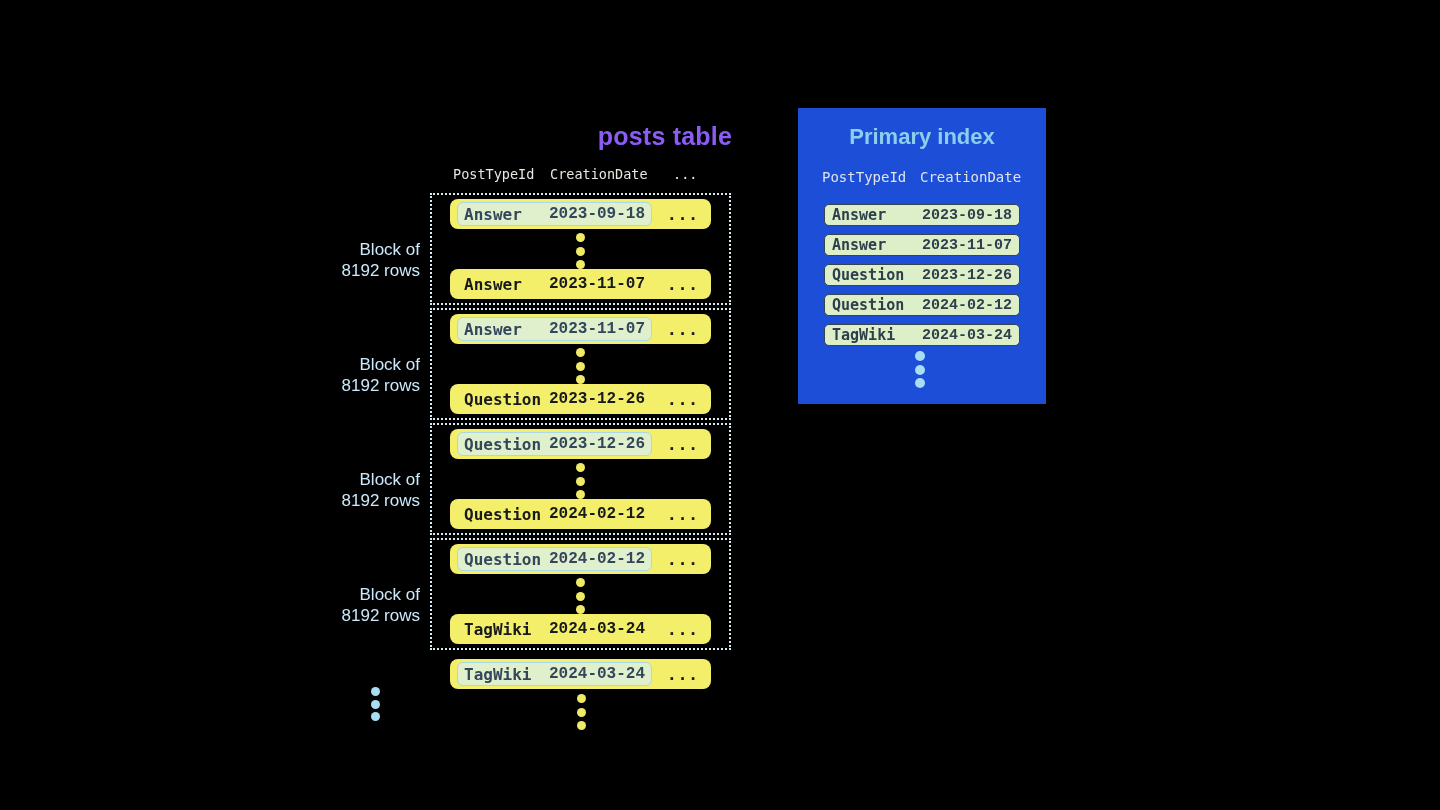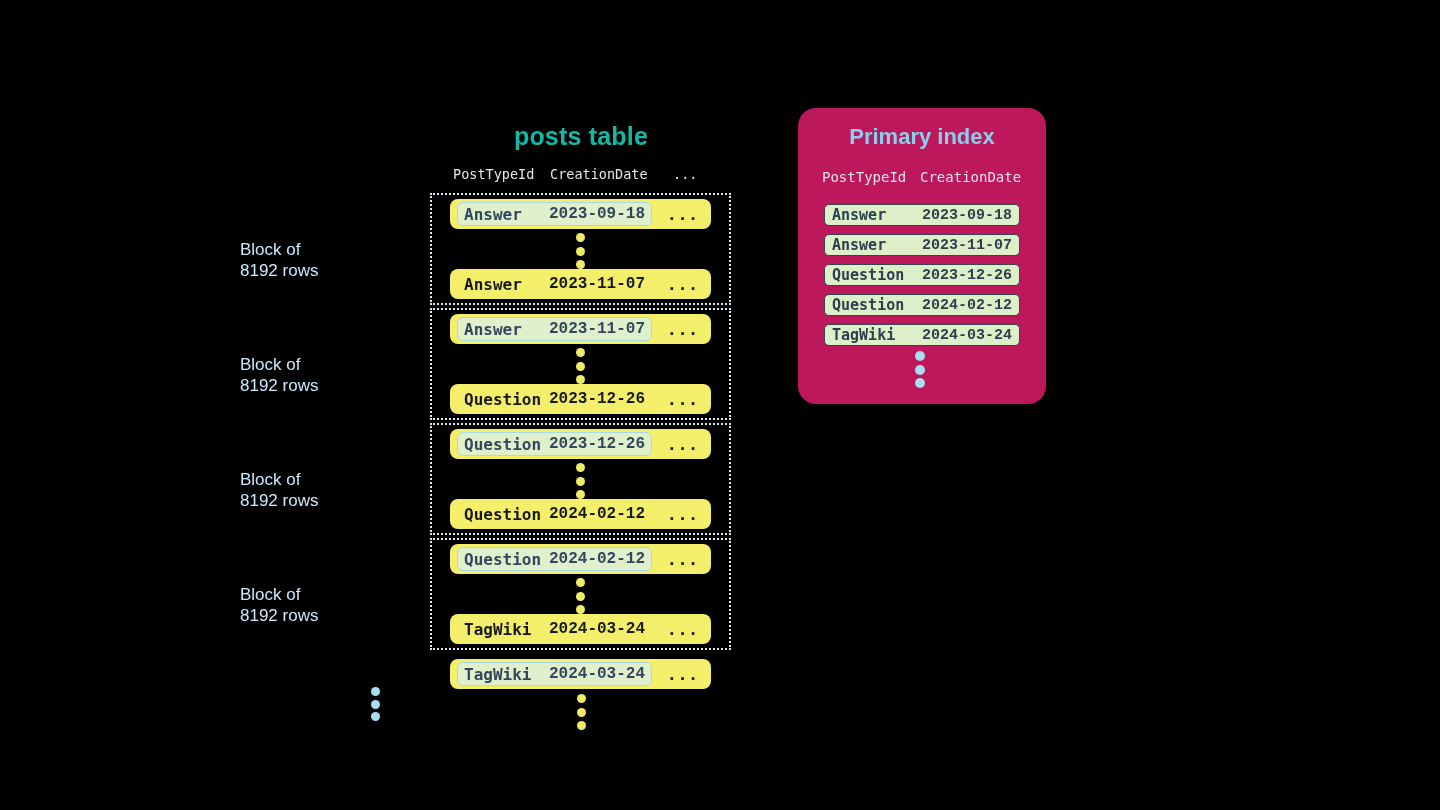--- a/index.html
+++ b/index.html
@@ -1,31 +1,31 @@
 <!DOCTYPE html>
 <html><head>
 <meta charset="utf-8">
 <style>
   html,body{margin:0;padding:0;background:#000;}
   .canvas{position:relative;width:1440px;height:810px;background:#000;overflow:hidden;
           font-family:"Liberation Sans",sans-serif;}
 
   
-  .pt-title{position:absolute;left:430px;top:122px;width:302px;text-align:center;
-            font-size:25px;font-weight:600;color:#14b8a6;letter-spacing:.2px;}
+  .pt-title{position:absolute;left:430px;top:122px;width:302px;text-align:right;
+            font-size:25px;font-weight:600;color:#8b5cf6;letter-spacing:.2px;}
   .pt-headers{position:absolute;left:430px;top:166px;width:302px;height:20px;
               font-family:"DejaVu Sans Mono",monospace;font-size:13.5px;color:#e7e8e0;}
   .pt-headers .hcol{position:absolute;top:0;white-space:pre;}
   .h1{left:23px;} .h2{left:120px;} .h3{left:243px;}
 
   .block{position:absolute;left:430px;width:301px;height:112px;box-sizing:border-box;
          border:2px dotted #d6eaf2;}
   .b0{top:193px;} .b1{top:308px;} .b2{top:423px;} .b3{top:538px;}
 
-  .blabel{position:absolute;left:240px;width:180px;text-align:left;
+  .blabel{position:absolute;left:240px;width:180px;text-align:right;
           font-size:17px;font-weight:500;color:#cbe9fb;line-height:21px;}
   .bl0{top:239px;} .bl1{top:354px;} .bl2{top:469px;} .bl3{top:584px;}
 
   .row{position:absolute;left:18px;width:261px;height:30px;background:#f4ef6a;
        border-radius:8px;display:flex;align-items:center;padding-right:12px;
        box-sizing:border-box;font-family:"DejaVu Sans Mono",monospace;
        font-size:16px;font-weight:bold;}
   .row.r-first{top:4px;} .row.r-last{top:74px;}
   .row.overflow{left:450px;top:659px;}
   .hl{margin-left:7px;width:195px;height:24px;box-sizing:border-box;border-radius:6px;
@@ -39,21 +39,21 @@
   .dot{border-radius:50%;}
   .dot.y{width:9px;height:9px;background:#f0eb66;margin-bottom:4.5px;}
   .dot.b{width:9px;height:9px;background:#a9ddf2;margin-bottom:3.5px;}
   .dot.pb{width:10px;height:10px;background:#a9ddf2;margin-bottom:3.5px;}
   .blockdots{left:144px;top:38px;}
   .bottomdots-yellow{left:577px;top:694px;}
   .bottomdots-blue{left:371px;top:687px;}
 
   
   .panel{position:absolute;left:798px;top:108px;width:248px;height:296px;
-         background:#be185d;border-radius:18px;}
+         background:#1d4ed8;border-radius:0;}
   .panel-title{position:absolute;top:16px;left:0;width:248px;text-align:center;
                font-size:22px;font-weight:600;color:#8bcfee;}
   .panel-headers{position:absolute;top:61px;left:0;width:248px;height:18px;
                  font-family:"DejaVu Sans Mono",monospace;font-size:14px;color:#dfe5e9;}
   .panel-headers .hcol{position:absolute;top:0;white-space:pre;}
   .ph1{left:24px;} .ph2{left:122px;}
   .irow{position:absolute;left:26px;width:196px;height:22px;box-sizing:border-box;
         background:#ddefc9;border:1.5px solid #36444f;border-radius:5px;
         display:flex;align-items:center;padding:0 7px;
         font-family:"DejaVu Sans Mono",monospace;font-size:15px;font-weight:bold;color:#2e3e4d;}

